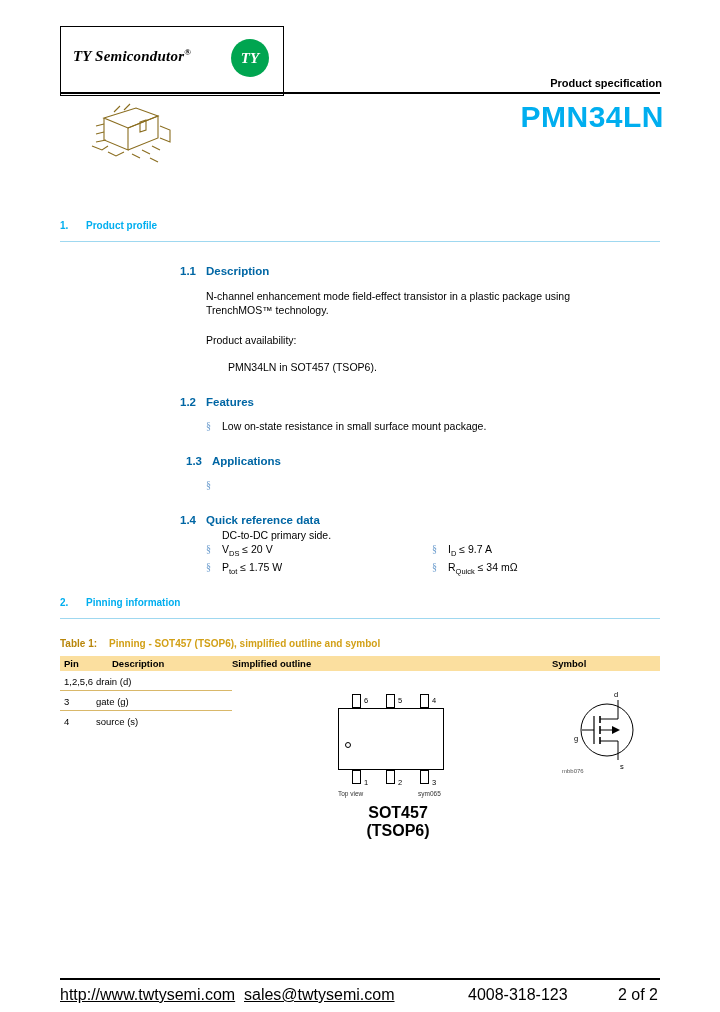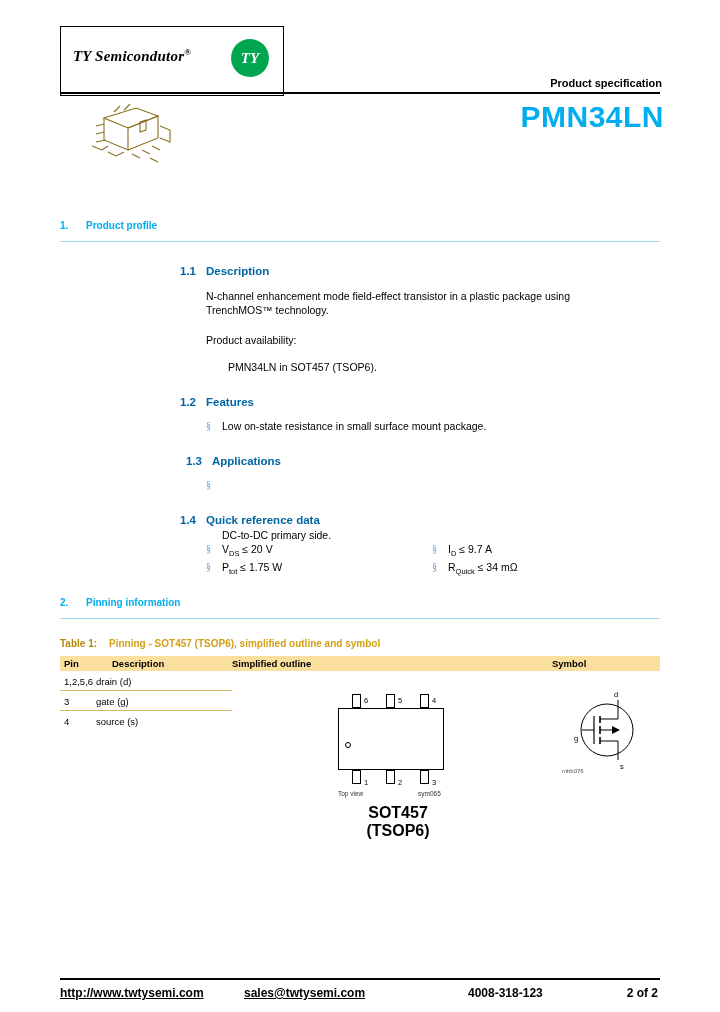--- a/index.html
+++ b/index.html
@@ -261,22 +261,22 @@
     position: absolute;
     left: 60px;
     top: 978px;
     width: 600px;
     height: 2px;
     background: #000000;
   }
   .footer-item {
     position: absolute;
     top: 986px;
-    font-size: 12px;
-    font-weight: bold;
+    font-size: 16px;
+    font-weight: normal;
   }
   .f-url { left: 60px; color: #000000; text-decoration: underline; }
   .f-mail { left: 244px; color: #000000; text-decoration: underline; }
   .f-tel { left: 468px; color: #000000; }
   .f-page { right: 62px; color: #000000; }
 
   .sub { font-size: 7.5px; vertical-align: sub; }
 </style>
 </head>
 <body>

